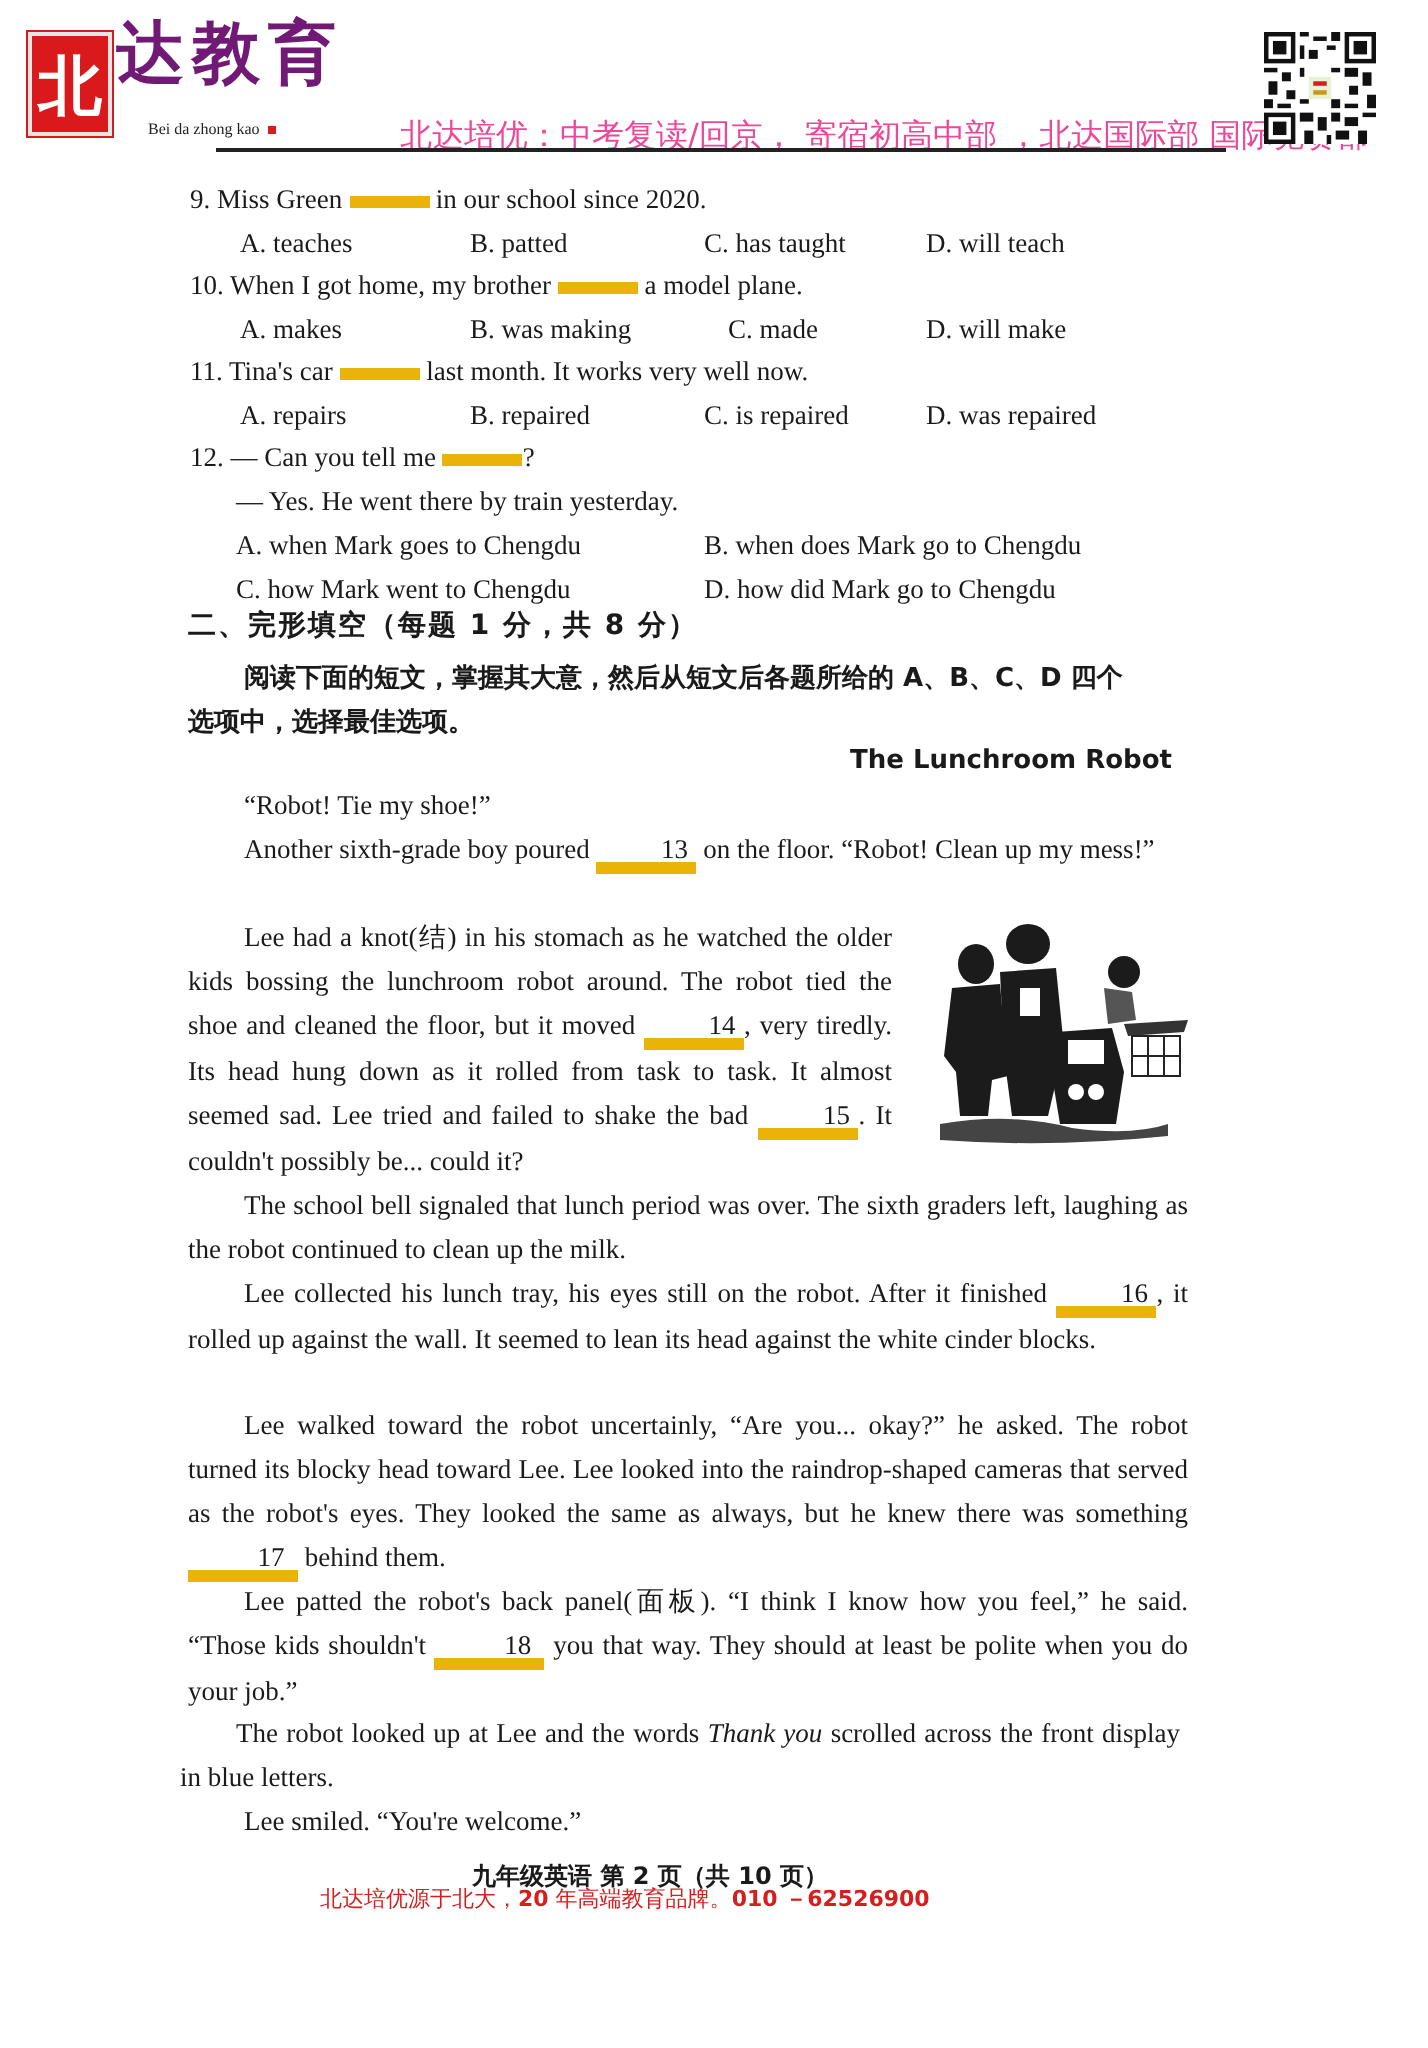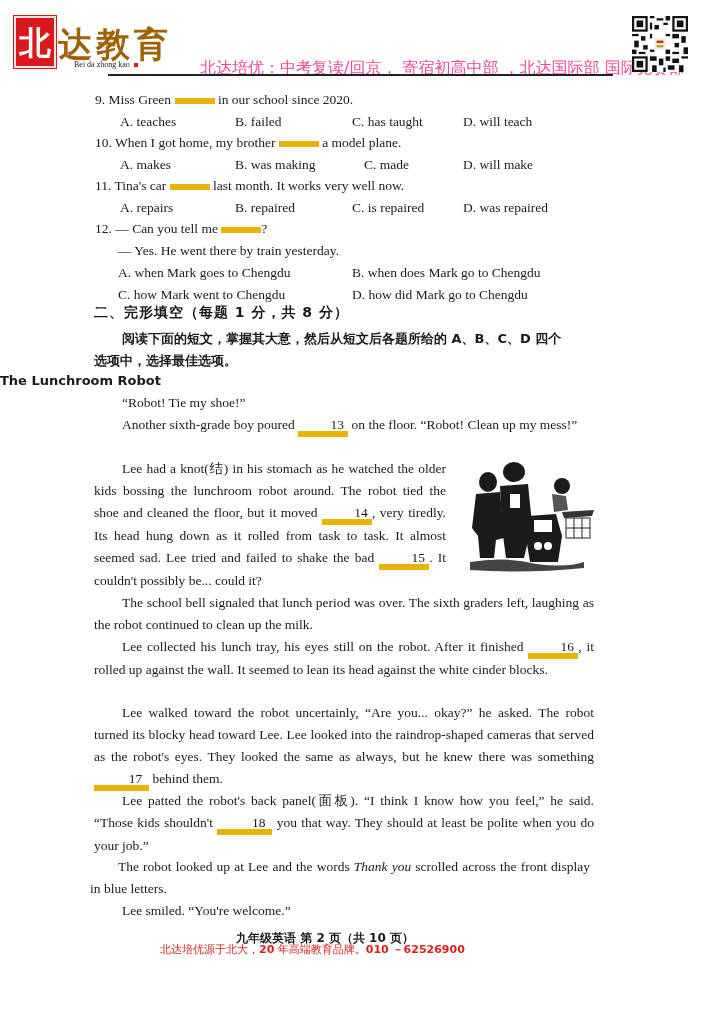--- a/index.html
+++ b/index.html
@@ -4,38 +4,38 @@
   <style>
     html, body { margin: 0; padding: 0; background: #ffffff; }
     body { width: 714px; height: 1024px; position: relative; overflow: hidden;
            font-family: "Liberation Serif", "DejaVu Serif", serif; color: #1a1a1a; }
 
     
     .logo-box { position: absolute; left: 14px; top: 16px; width: 38px; height: 48px;
                 background: #d9191c; border: 2px solid #e5e5e5; box-shadow: 0 0 0 1px #d9191c; }
     .logo-box span { position: absolute; left: 0; right: 0; top: 4px; text-align: center;
                      color: #fff; font-size: 32px; font-weight: bold; font-family: "DejaVu Serif", serif; }
-    .logo-chars { position: absolute; left: 58px; top: 22px; color: #a16207; font-size: 34px;
+    .logo-chars { position: absolute; left: 58px; top: 4px; color: #701a75; font-size: 34px;
                   font-weight: bold; letter-spacing: 4px; font-family: Liberation Sans, sans-serif; }
     .logo-sub { position: absolute; left: 58px; top: 60px; font-size: 8px; color: #222;
                 font-family: "Liberation Serif", serif; padding-left: 16px; }
     .logo-sub .sq { display: inline-block; width: 4px; height: 4px; background: #d61e1e; margin-left: 4px; vertical-align: middle; }
     .header-slogan { position: absolute; left: 200px; top: 58px; font-size: 16px; color: #ec4899;
                      font-family: "DejaVu Sans", sans-serif; white-space: nowrap; }
     .header-rule { position: absolute; left: 108px; top: 74px; width: 505px; height: 2px; background: #222; }
     .qr { position: absolute; left: 632px; top: 16px; width: 56px; height: 56px; }
 
     
     .line { position: absolute; font-size: 13.5px; white-space: nowrap; line-height: 16px; }
     .opt { position: absolute; font-size: 13.5px; white-space: nowrap; line-height: 16px; }
     .blank { display: inline-block; border-bottom: 6px solid #eab308; text-align: center; line-height: 13px; }
     .section-title { position: absolute; left: 94px; top: 304px; font-size: 14px; font-weight: bold;
                      font-family: "DejaVu Sans", sans-serif; letter-spacing: 1px; }
     .instr { position: absolute; font-size: 13px; font-weight: bold; font-family: "DejaVu Sans", sans-serif; white-space: nowrap; }
-    .story-title { position: absolute; left: 0; width: 586px; top: 373px; text-align: left;
+    .story-title { position: absolute; left: 0; width: 586px; top: 373px; text-align: right;
                    font-size: 13px; font-weight: bold; font-family: "DejaVu Sans", sans-serif; }
     .para { position: absolute; font-size: 13.5px; line-height: 22px; text-align: justify; }
     .para p { margin: 0; text-indent: 28px; }
     .illus { position: absolute; left: 466px; top: 458px; width: 130px; height: 120px; }
 
     .footer-page { position: absolute; left: 0; width: 650px; top: 930px; text-align: center;
                    font-size: 12px; font-weight: bold; font-family: "DejaVu Sans", sans-serif; }
     .footer-brand { position: absolute; left: 160px; top: 942px; font-size: 11px; color: #d61e1e;
                     font-family: "DejaVu Sans", sans-serif; white-space: nowrap; }
     .footer-brand b { font-weight: bold; }
@@ -101,21 +101,21 @@
 </svg>
 
 <div>
   <div class="line" style="left:95px; top:92px;">
     <span>9.</span>
     <span>Miss Green</span>
     <span class="blank" style="width:40px;"></span>
     <span>in our school since 2020.</span>
   </div>
   <div class="opt" style="left:120px; top:114px;">A. teaches</div>
-  <div class="opt" style="left:235px; top:114px;">B. failed</div>
+  <div class="opt" style="left:235px; top:114px;">B. patted</div>
   <div class="opt" style="left:352px; top:114px;">C. has taught</div>
   <div class="opt" style="left:463px; top:114px;">D. will teach</div>
 </div>
 
 <div>
   <div class="line" style="left:95px; top:135px;">
     <span>10.</span>
     <span>When I got home, my brother</span>
     <span class="blank" style="width:40px;"></span>
     <span>a model plane.</span>

